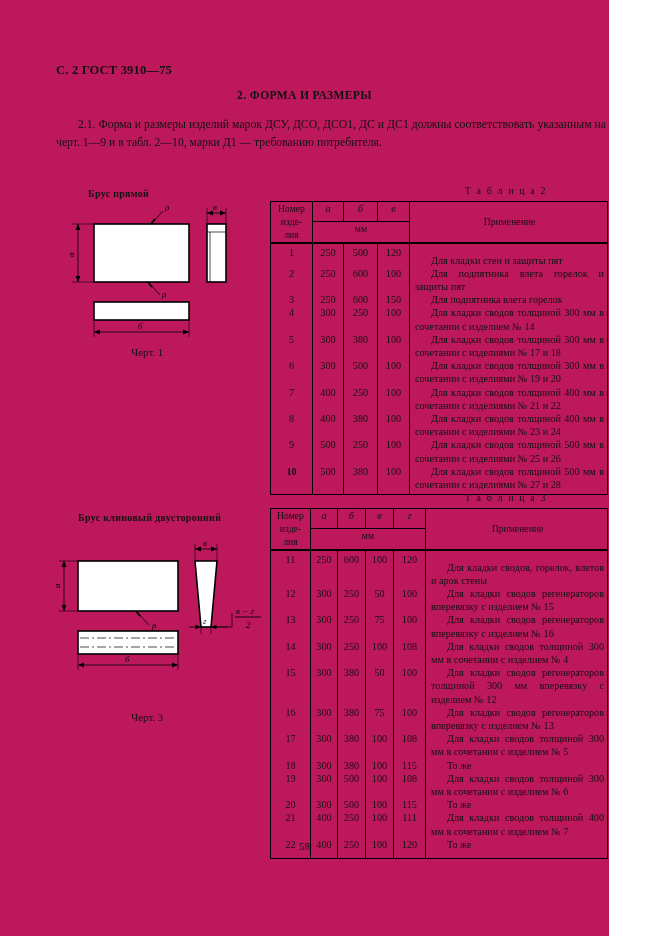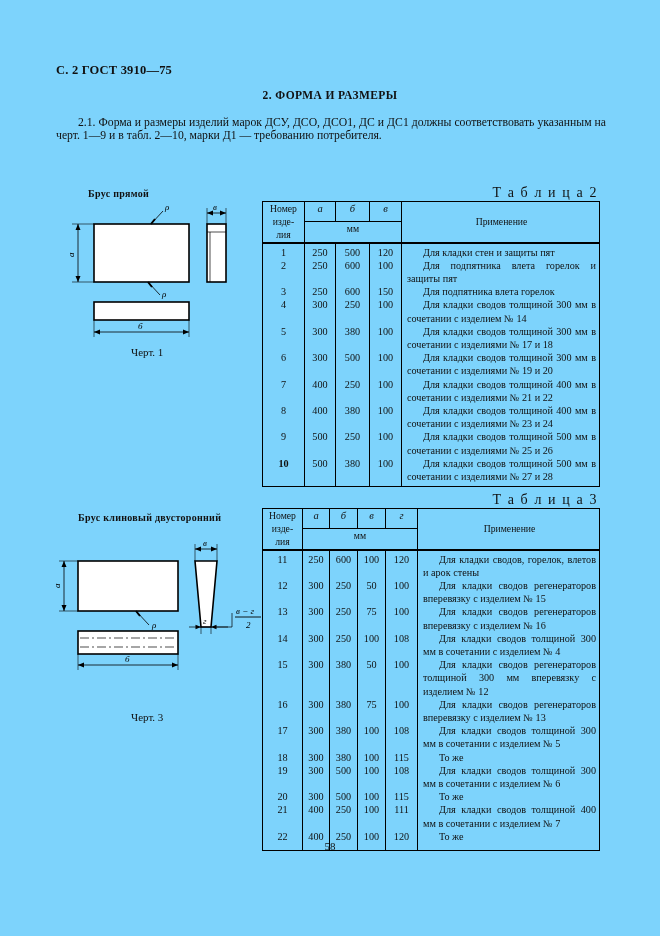--- a/index.html
+++ b/index.html
@@ -6,23 +6,23 @@
     margin: 0;
     padding: 0;
     background: #ffffff;
   }
   body {
     font-family: "Liberation Serif", "DejaVu Serif", serif;
     color: #111;
   }
   .page {
     position: relative;
-    width: 660px;
+    width: 609px;
     height: 936px;
-    background: #7dd3fc;
+    background: #be185d;
     overflow: hidden;
   }
 
   
   .running-head {
     position: absolute;
     left: 56px;
     top: 63px;
     font-size: 12.5px;
     font-weight: bold;
@@ -38,21 +38,21 @@
     font-weight: bold;
     letter-spacing: .4px;
   }
 
   
   .para {
     position: absolute;
     left: 56px;
     width: 550px;
     font-size: 11.7px;
-    line-height: 13px;
+    line-height: 18px;
     text-align: justify;
     text-indent: 22px;
   }
   #para1 { top: 116px; }
   #para2 { top: 148px; }
 
   
   .fig-title {
     position: absolute;
     font-size: 10px;
@@ -64,32 +64,33 @@
     font-size: 11px;
   }
   #fig1-title { left: 88px; top: 188px; }
   #fig1-caption { left: 131px; top: 346px; }
   #fig2-title { left: 78px; top: 512px; }
   #fig2-caption { left: 131px; top: 711px; }
 
   
   .tbl-label {
     position: absolute;
-    font-size: 14px;
+    font-size: 10px;
     letter-spacing: 1.6px;
     right: 62px;
   }
   #tbl2-label { top: 185px; }
   #tbl3-label { top: 492px; }
 
   table.gost {
     position: absolute;
     border-collapse: collapse;
     font-size: 10.2px;
     table-layout: fixed;
+    margin-left: 8px;
   }
   #table2 { left: 262px; top: 201px; width: 337px; }
   #table3 { left: 262px; top: 508px; width: 337px; }
 
   table.gost th,
   table.gost td {
     padding: 0;
     vertical-align: top;
     font-weight: normal;
     line-height: 13.2px;
@@ -276,21 +277,21 @@
       <tr class="top-rule">
         <th class="hd c-dim" colspan="3">мм</th>
       </tr>
     </thead>
     <tbody>
         <tr class="dbl">
           <td class="c-num" style="border-top: 2.5px double rgb(0, 0, 0); padding-top: 2px;">1</td>
           <td class="c-dim" style="border-top: 2.5px double rgb(0, 0, 0); padding-top: 2px;">250</td>
           <td class="c-dim" style="border-top: 2.5px double rgb(0, 0, 0); padding-top: 2px;">500</td>
           <td class="c-dim" style="border-top: 2.5px double rgb(0, 0, 0); padding-top: 2px;">120</td>
-          <td class="c-use" style="border-top: 2.5px double rgb(0, 0, 0); padding-top: 2px;">Для кладки стен и защиты пят</td>
+          <td class="c-use" style="border-top: 2.5px double rgb(0, 0, 0); padding-top: 10px;">Для кладки стен и защиты пят</td>
         </tr>
         <tr>
           <td class="c-num">2</td>
           <td class="c-dim">250</td>
           <td class="c-dim">600</td>
           <td class="c-dim">100</td>
           <td class="c-use">Для подпятника влета горелок и защиты пят</td>
         </tr>
         <tr>
           <td class="c-num">3</td>
@@ -382,21 +383,21 @@
         <th class="hd c-dim" colspan="4">мм</th>
       </tr>
     </thead>
     <tbody>
         <tr class="dbl">
           <td class="c-num" style="border-top: 2.5px double rgb(0, 0, 0); padding-top: 2px;">11</td>
           <td class="c-dim" style="border-top: 2.5px double rgb(0, 0, 0); padding-top: 2px;">250</td>
           <td class="c-dim" style="border-top: 2.5px double rgb(0, 0, 0); padding-top: 2px;">600</td>
           <td class="c-dim" style="border-top: 2.5px double rgb(0, 0, 0); padding-top: 2px;">100</td>
           <td class="c-dim" style="border-top: 2.5px double rgb(0, 0, 0); padding-top: 2px;">120</td>
-          <td class="c-use" style="border-top: 2.5px double rgb(0, 0, 0); padding-top: 2px;">Для кладки сводов, горелок, влетов и арок стены</td>
+          <td class="c-use" style="border-top: 2.5px double rgb(0, 0, 0); padding-top: 10px;">Для кладки сводов, горелок, влетов и арок стены</td>
         </tr>
         <tr>
           <td class="c-num">12</td>
           <td class="c-dim">300</td>
           <td class="c-dim">250</td>
           <td class="c-dim">50</td>
           <td class="c-dim">100</td>
           <td class="c-use">Для кладки сводов регенераторов вперевязку с изделием № 15</td>
         </tr>
         <tr>

